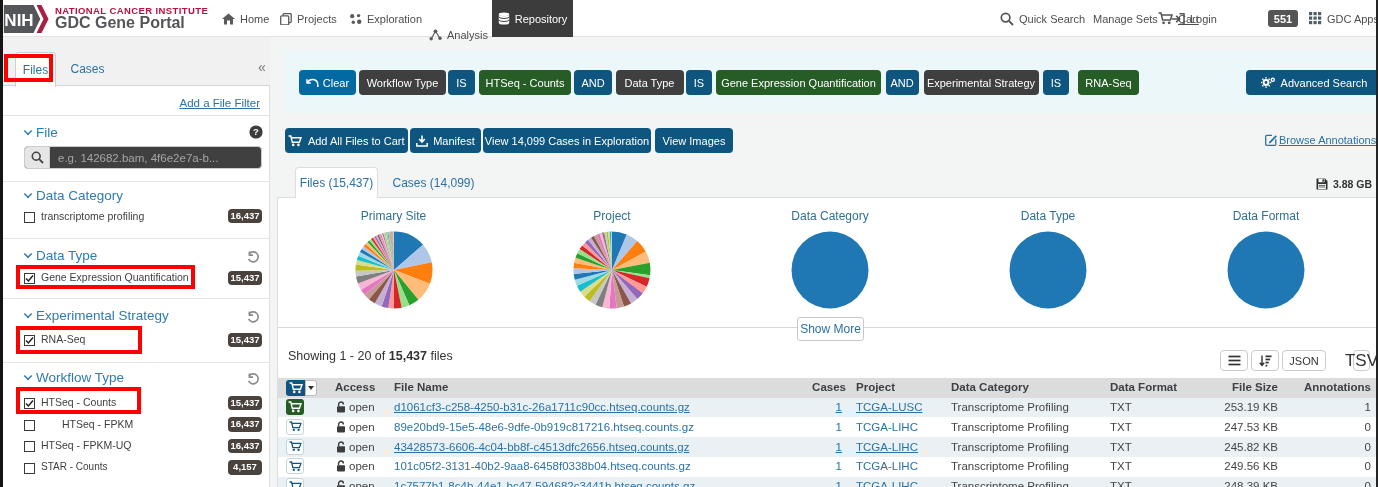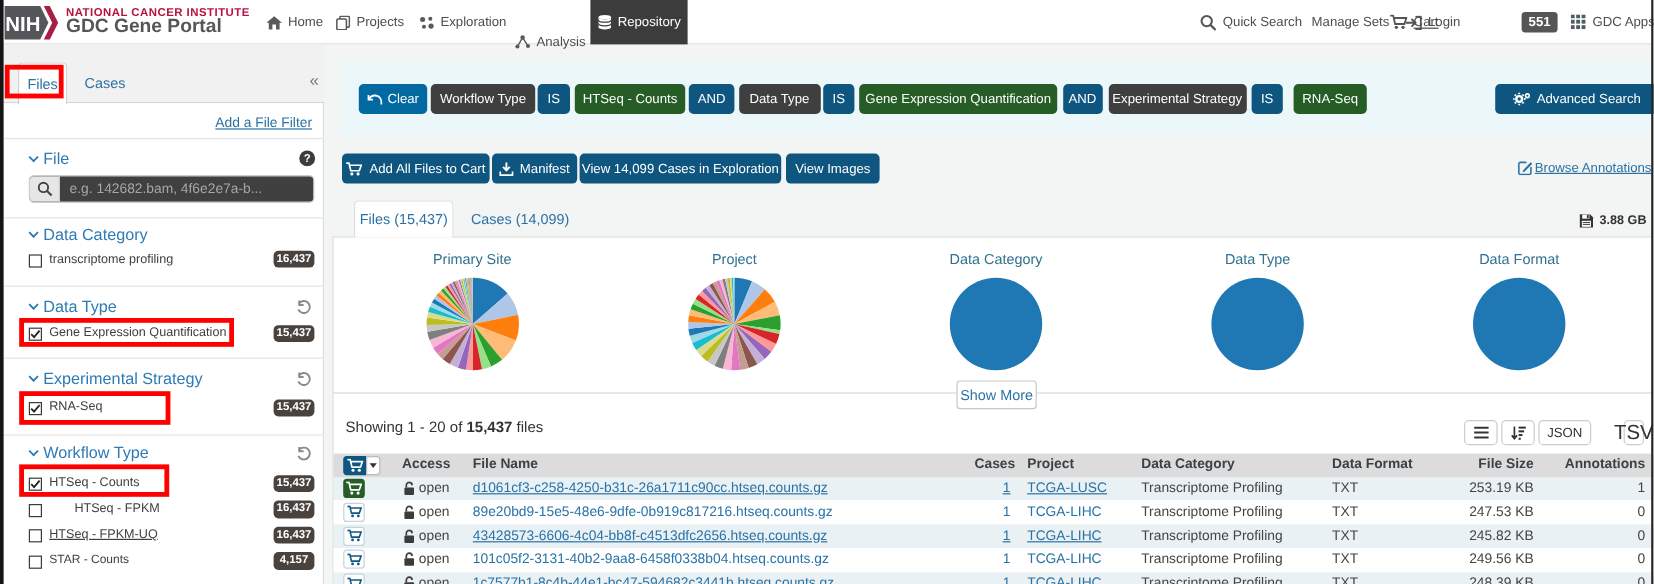--- a/index.html
+++ b/index.html
@@ -480,21 +480,21 @@
     <svg width="9" height="9" viewBox="0 0 9 9">
       <path d="M1 4.5 L3.4 7 L8 1.5" fill="none" stroke="#222" stroke-width="1.5"></path>
     </svg>
   </div>
 <div style="position:absolute;left:41px;top:396px;font-size:10.5px;color:#404040;z-index:10;">HTSeq - Counts</div>
 <div style="position:absolute;left:228px;top:395.5px;width:34px;height:14.5px;background:#4a423d;border-radius:4px;color:#fff;font-size:9.5px;font-weight:bold;text-align:center;line-height:14.5px;z-index:10;">15,437</div>
 <div style="position:absolute;left:24px;top:419.5px;width:11px;height:11px;border:1.5px solid #3a3a3a;background:#fff;display:flex;align-items:center;justify-content:center;z-index:10;"></div>
 <div style="position:absolute;left:41px;top:417.5px;font-size:10.5px;color:#404040;z-index:10;padding-left:21px;">HTSeq - FPKM</div>
 <div style="position:absolute;left:228px;top:417.0px;width:34px;height:14.5px;background:#4a423d;border-radius:4px;color:#fff;font-size:9.5px;font-weight:bold;text-align:center;line-height:14.5px;z-index:10;">16,437</div>
 <div style="position:absolute;left:24px;top:441px;width:11px;height:11px;border:1.5px solid #3a3a3a;background:#fff;display:flex;align-items:center;justify-content:center;z-index:10;"></div>
-<div style="position:absolute;left:41px;top:439px;font-size:10.5px;color:#404040;z-index:10;text-decoration:underline;">HTSeq - FPKM-UQ</div>
+<div style="position:absolute;left:41px;top:439px;font-size:10.5px;color:#404040;z-index:10;">HTSeq - FPKM-UQ</div>
 <div style="position:absolute;left:228px;top:438.5px;width:34px;height:14.5px;background:#4a423d;border-radius:4px;color:#fff;font-size:9.5px;font-weight:bold;text-align:center;line-height:14.5px;z-index:10;">16,437</div>
 <div style="position:absolute;left:24px;top:462.5px;width:11px;height:11px;border:1.5px solid #3a3a3a;background:#fff;display:flex;align-items:center;justify-content:center;z-index:10;"></div>
 <div style="position:absolute;left:41px;top:460.5px;font-size:10px;color:#404040;z-index:10;">STAR - Counts</div>
 <div style="position:absolute;left:228px;top:460.0px;width:34px;height:14.5px;background:#4a423d;border-radius:4px;color:#fff;font-size:9.5px;font-weight:bold;text-align:center;line-height:14.5px;z-index:10;">4,157</div>
 <div class="redbox" style="left:4px;top:54px;width:49px;height:28px;"></div>
 <div class="redbox" style="left:16px;top:265px;width:179px;height:24px;"></div>
 <div class="redbox" style="left:16px;top:326px;width:126px;height:28px;"></div>
 <div class="redbox" style="left:16px;top:387px;width:124.5px;height:27px;"></div>
 <div style="position:absolute;left:0;top:0;width:2.5px;height:487px;background:#151515;z-index:100;"></div>
 <div style="position:absolute;left:1375.5px;top:0;width:2.5px;height:487px;background:#252525;z-index:100;"></div>

